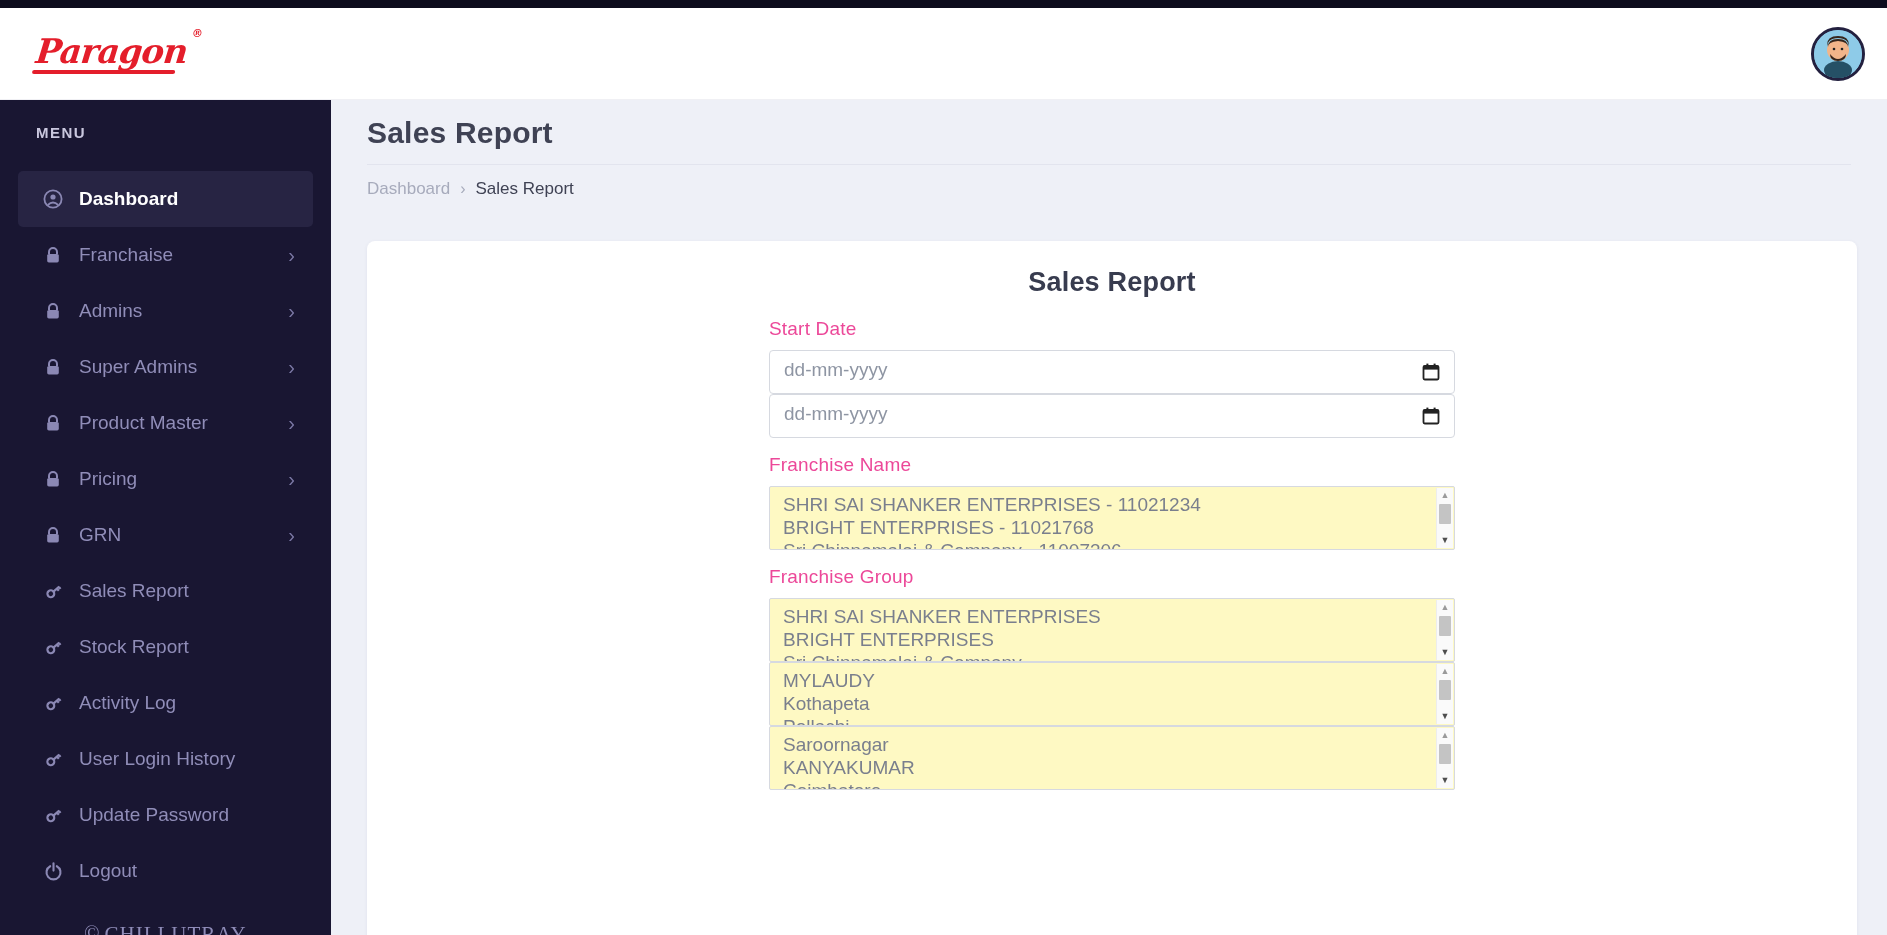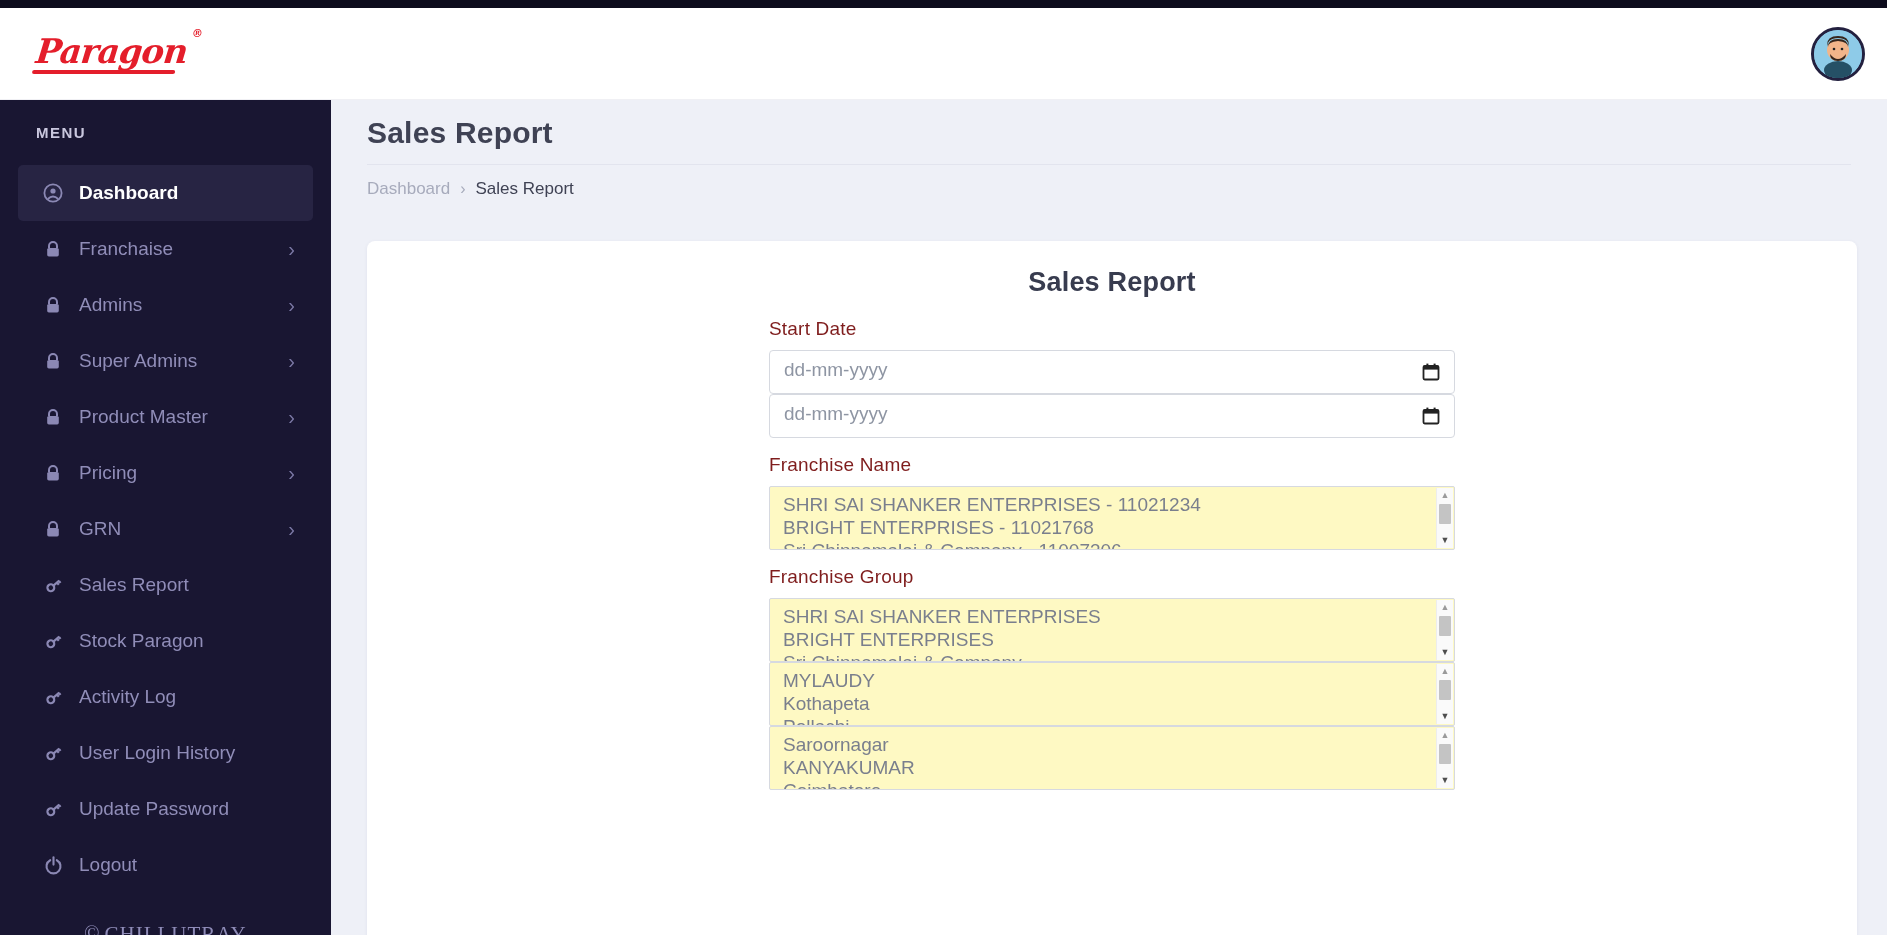--- a/index.html
+++ b/index.html
@@ -16,21 +16,21 @@
             border-bottom:1px solid #f0f0f4; }
   .logo { position:relative; display:inline-block; color:#e41e2b; font-family:"DejaVu Serif", serif;
           font-style:italic; font-weight:bold; font-size:34px; letter-spacing:-1px; line-height:1;
           transform:skewX(-6deg); padding-bottom:6px; }
   .logo::after { content:""; position:absolute; left:-2px; right:10px; bottom:0; height:4px; background:#e41e2b; border-radius:2px; }
   .logo .rmark { position:absolute; right:-14px; top:-6px; font-size:11px; font-style:normal; letter-spacing:0; }
   .avatar { width:54px; height:54px; border-radius:50%; overflow:hidden; border:3px solid #23203f; background:#8ecbe8; flex:0 0 auto; }
 
   
   .sidebar { position:absolute; left:0; top:100px; width:331px; height:835px; background:#191632; z-index:10; overflow:hidden; }
-  .menu-label { margin:24px 0 24px 36px; color:#c9c7de; font-size:15px; font-weight:bold; letter-spacing:1.5px; }
+  .menu-label { margin:24px 0 30px 36px; color:#c9c7de; font-size:15px; font-weight:bold; letter-spacing:1.5px; }
   .menu-item { position:relative; display:flex; align-items:center; height:56px; margin:0 18px; padding-left:25px;
                color:#908db8; font-size:19px; cursor:pointer; border-radius:5px; }
   .menu-item .mi-icon { width:20px; height:20px; margin-right:16px; flex:0 0 auto; display:flex; align-items:center; justify-content:center; }
   .menu-item .mi-icon svg { display:block; }
   .menu-item.active { background:#272443; color:#ffffff; font-weight:bold; }
   .menu-item .chev { margin-left:auto; padding-right:18px; color:#7b78a5; font-size:20px; line-height:1; }
   .sidebar-footer { position:absolute; left:0; top:822px; width:100%; text-align:center;
                     font-family:"Liberation Serif", serif; font-size:21px; letter-spacing:1px; color:#8f8cb8;
                     display:flex; align-items:flex-start; justify-content:center; gap:4px; }
   .sidebar-footer .cmark { font-size:20px; }
@@ -42,21 +42,21 @@
   .breadcrumb { margin:14px 0 0 36px; font-size:17px; display:flex; align-items:center; gap:10px; }
   .breadcrumb .bc-muted { color:#a7abbc; }
   .breadcrumb .bc-sep { color:#a7abbc; font-size:16px; }
   .breadcrumb .bc-current { color:#3f4254; font-weight:500; }
 
   
   .card { position:absolute; left:36px; right:30px; top:141px; height:880px; background:#ffffff;
           border-radius:8px; box-shadow:0 1px 4px rgba(40,40,80,.06); overflow:hidden; }
   .form-heading { margin:26px 0 20px 0; text-align:center; color:#383c4f; font-size:27px; font-weight:bold; letter-spacing:.2px; }
   .form-col { width:686px; margin:0 auto; }
-  .field-label { margin:16px 0 10px 0; color:#7f1d1d; font-size:19px; font-weight:500; letter-spacing:.2px; }
+  .field-label { margin:16px 0 10px 0; color:#ec4899; font-size:19px; font-weight:500; letter-spacing:.2px; }
 
   .date-wrap { position:relative; }
   .date-input { width:100%; height:44px; border:1px solid #d6d9e0; border-radius:4px; background:#fff;
                 font-family:"Liberation Sans", sans-serif; font-size:19px; color:#3f4254; padding:0 46px 4px 14px; outline:none; }
   .date-input::placeholder { color:#8e95a3; }
   .cal-icon { position:absolute; right:15px; top:13px; width:18px; height:18px; }
 
   .listbox { position:relative; height:64px; border:1px solid #d6d9e0; border-radius:2px; background:#fef9c3; overflow:hidden; }
   .listbox .opts { padding:6px 22px 0 13px; }
   .listbox .opt { font-size:19px; line-height:23px; color:#7a7f8d; white-space:nowrap; overflow:hidden; }
@@ -187,21 +187,21 @@
 
     <div class="menu-item">
       <span class="mi-icon">
         <svg width="19" height="19" viewBox="0 0 19 19">
             <g transform="rotate(-40 9.5 9.5)">
               <circle cx="6" cy="9.5" r="3.4" fill="none" stroke="#8b88b4" stroke-width="2.2"></circle>
               <path d="M9.4 9.5 H17 M14 9.5 V12.4 M16.6 9.5 V12" stroke="#8b88b4" stroke-width="2.2" fill="none"></path>
             </g>
           </svg>
       </span>
-      <span>Stock Paragon</span>
+      <span>Stock Report</span>
     </div>
 
     <div class="menu-item">
       <span class="mi-icon">
         <svg width="19" height="19" viewBox="0 0 19 19">
             <g transform="rotate(-40 9.5 9.5)">
               <circle cx="6" cy="9.5" r="3.4" fill="none" stroke="#8b88b4" stroke-width="2.2"></circle>
               <path d="M9.4 9.5 H17 M14 9.5 V12.4 M16.6 9.5 V12" stroke="#8b88b4" stroke-width="2.2" fill="none"></path>
             </g>
           </svg>

